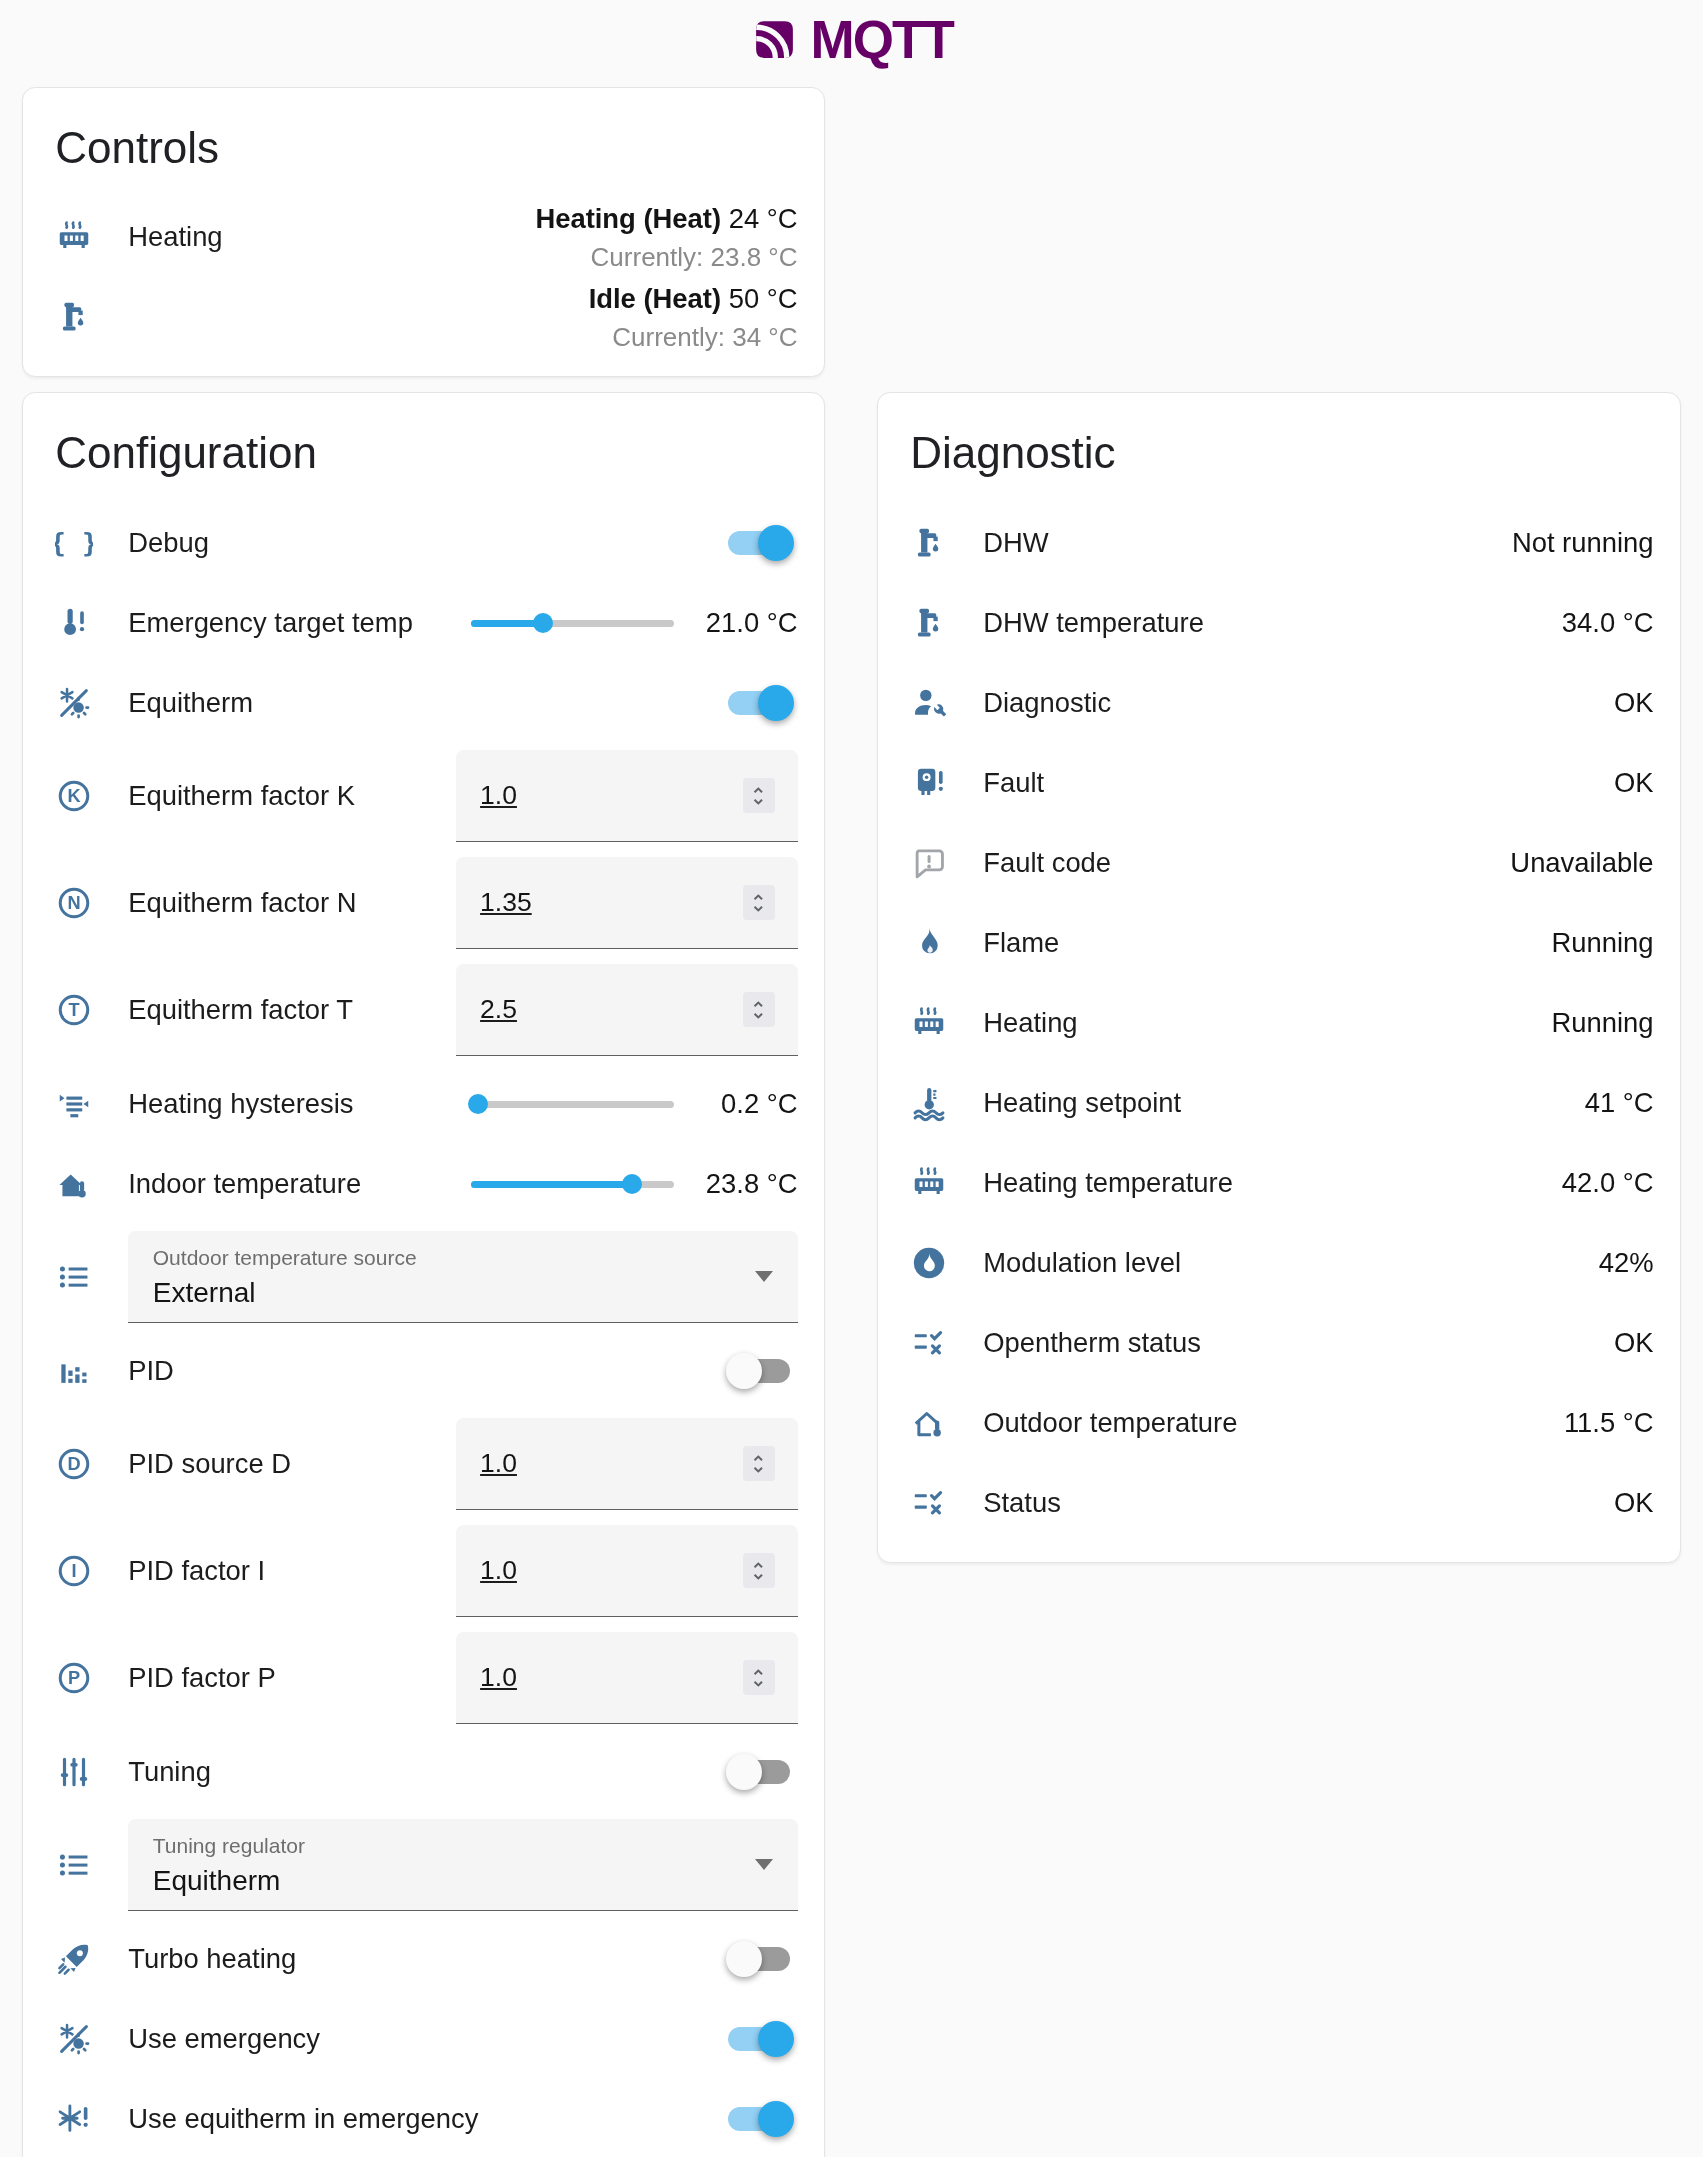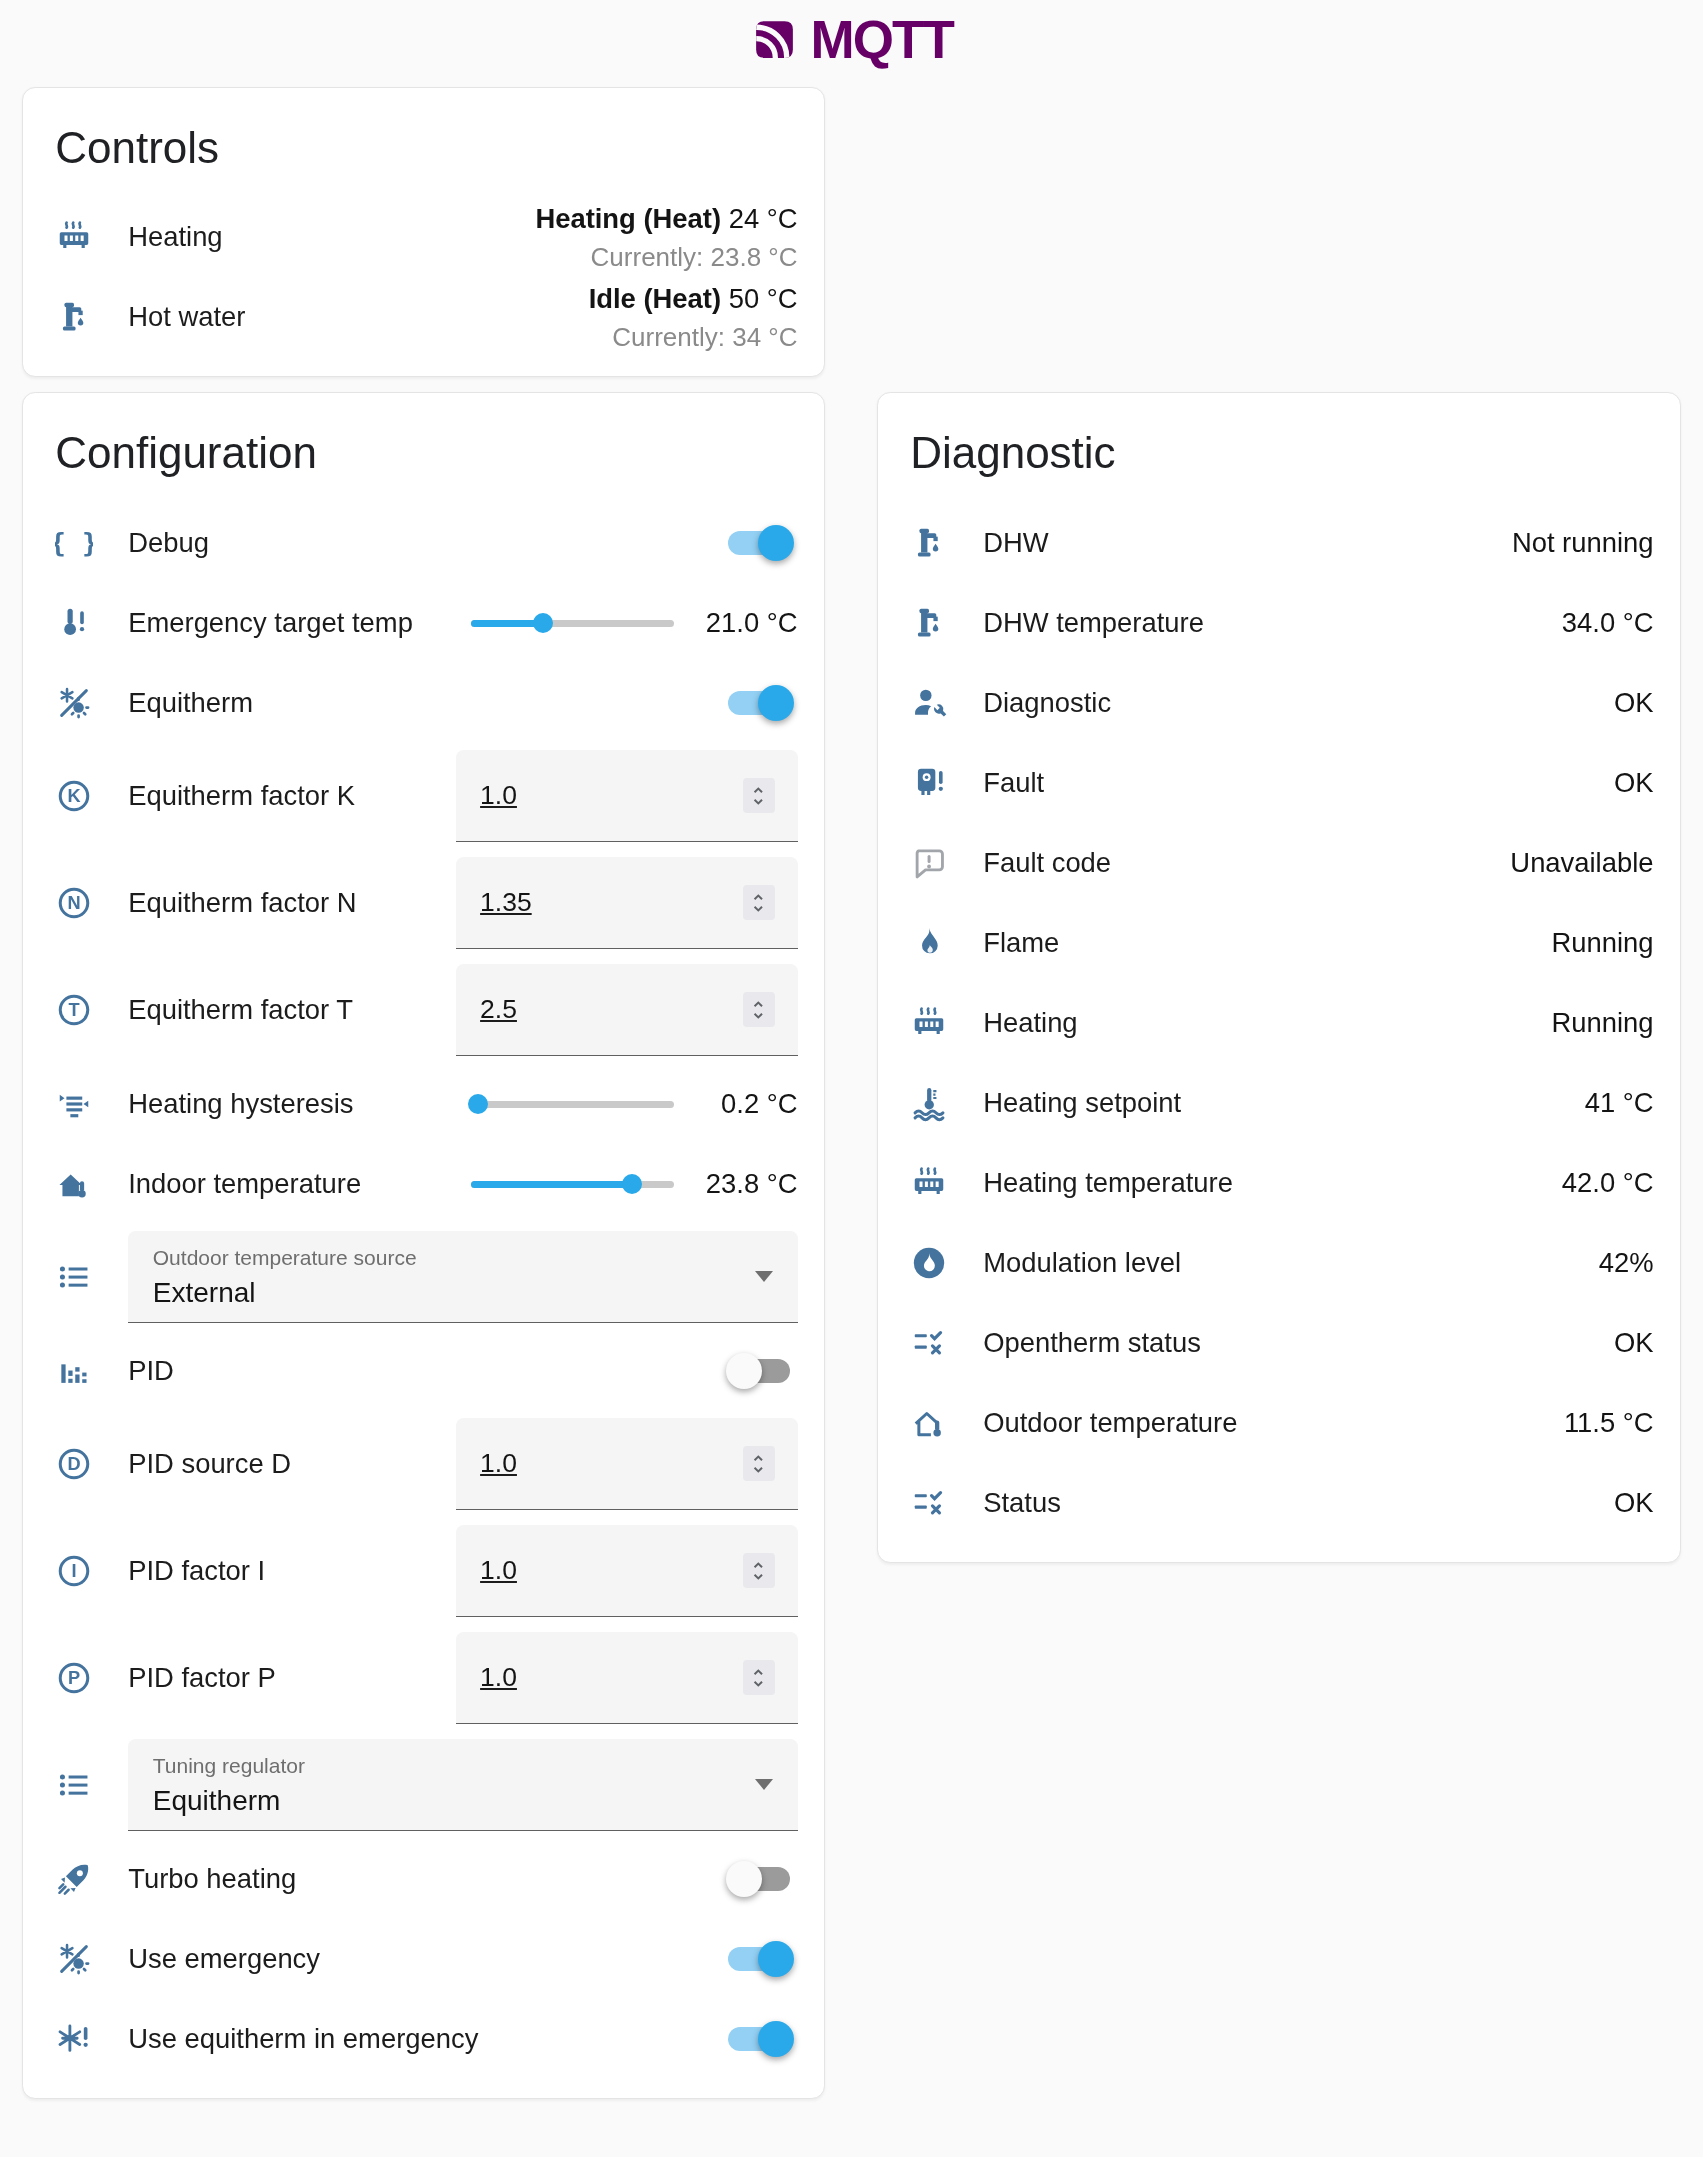--- a/index.html
+++ b/index.html
@@ -211,21 +211,20 @@
             <span class="ricon">
               <svg viewBox="0 0 24 24">
                 <rect x="6" y="3" width="6" height="2.8" rx="1" fill="currentColor"></rect>
                 <rect x="7" y="4.5" width="4" height="13.5" fill="currentColor"></rect>
                 <rect x="10" y="5.8" width="6.6" height="3.1" rx="1" fill="currentColor"></rect>
                 <rect x="14.8" y="8" width="2.7" height="2.8" fill="currentColor"></rect>
                 <rect x="5" y="18" width="8" height="2.5" rx="1" fill="currentColor"></rect>
                 <path fill="currentColor" d="M16.15 12.4c-1.1 1.5-1.75 2.45-1.75 3.25a1.75 1.75 0 0 0 3.5 0c0-.8-.65-1.75-1.75-3.25z"></path>
               </svg>
             </span>
-            <span class="rlabel">Hot water</span>
             <div class="state">
               <div class="l1"><b>Idle (Heat)</b> <span>50 °C</span></div>
               <div class="l2">Currently: 34 °C</div>
             </div>
           </div>
         </div>
     </section>
 
     <section class="card config-card">
       <h1>Configuration</h1>
@@ -446,20 +445,35 @@
             <div class="numbox">
               <input type="text" value="1.0" style="">
               <div class="stepper">
                 <svg viewBox="0 0 24 30">
                   <path fill="none" stroke="#5f6368" stroke-width="2.1" d="M8 11l4-4 4 4"></path>
                   <path fill="none" stroke="#5f6368" stroke-width="2.1" d="M8 19l4 4 4-4"></path>
                 </svg>
               </div>
             </div>
           </div>
+          <div class="row">
+            <span class="ricon">
+              <svg viewBox="0 0 24 24">
+                <path stroke="currentColor" stroke-width="2" stroke-linecap="round" d="M6 4v16M12 4v16M18 4v16"></path>
+                <rect x="3.7" y="12.8" width="4.6" height="2.3" rx="1" fill="currentColor"></rect>
+                <rect x="9.7" y="6.3" width="4.6" height="2.3" rx="1" fill="currentColor"></rect>
+                <rect x="15.7" y="15.2" width="4.6" height="2.3" rx="1" fill="currentColor"></rect>
+              </svg>
+            </span>
+            <span class="rlabel">Tuning</span>
+            <div class="switch">
+              <div class="track"></div>
+              <div class="thumb"></div>
+            </div>
+          </div>
           <div class="row sel-row">
             <span class="ricon">
               <svg viewBox="0 0 24 24">
                 <circle cx="4.7" cy="6.9" r="1.6" fill="currentColor"></circle>
                 <circle cx="4.7" cy="12" r="1.6" fill="currentColor"></circle>
                 <circle cx="4.7" cy="17.1" r="1.6" fill="currentColor"></circle>
                 <rect x="8.6" y="6" width="11.9" height="1.9" fill="currentColor"></rect>
                 <rect x="8.6" y="11.1" width="11.9" height="1.9" fill="currentColor"></rect>
                 <rect x="8.6" y="16.2" width="11.9" height="1.9" fill="currentColor"></rect>
               </svg>

